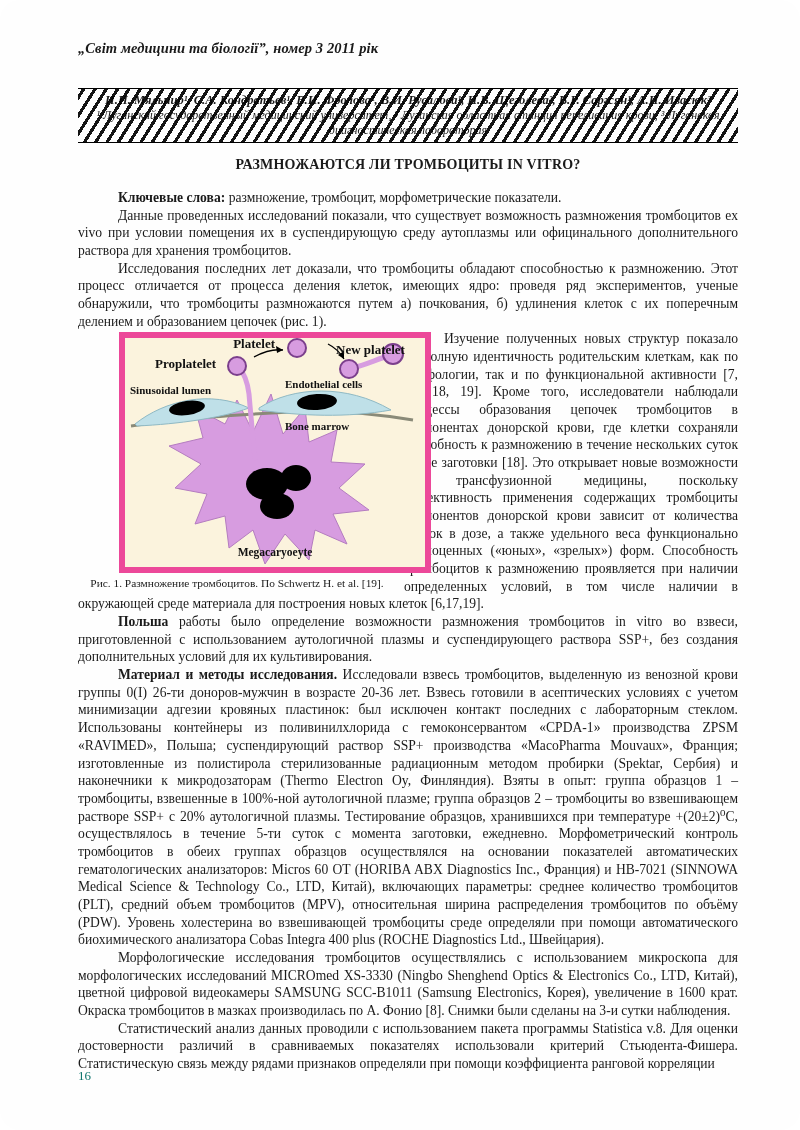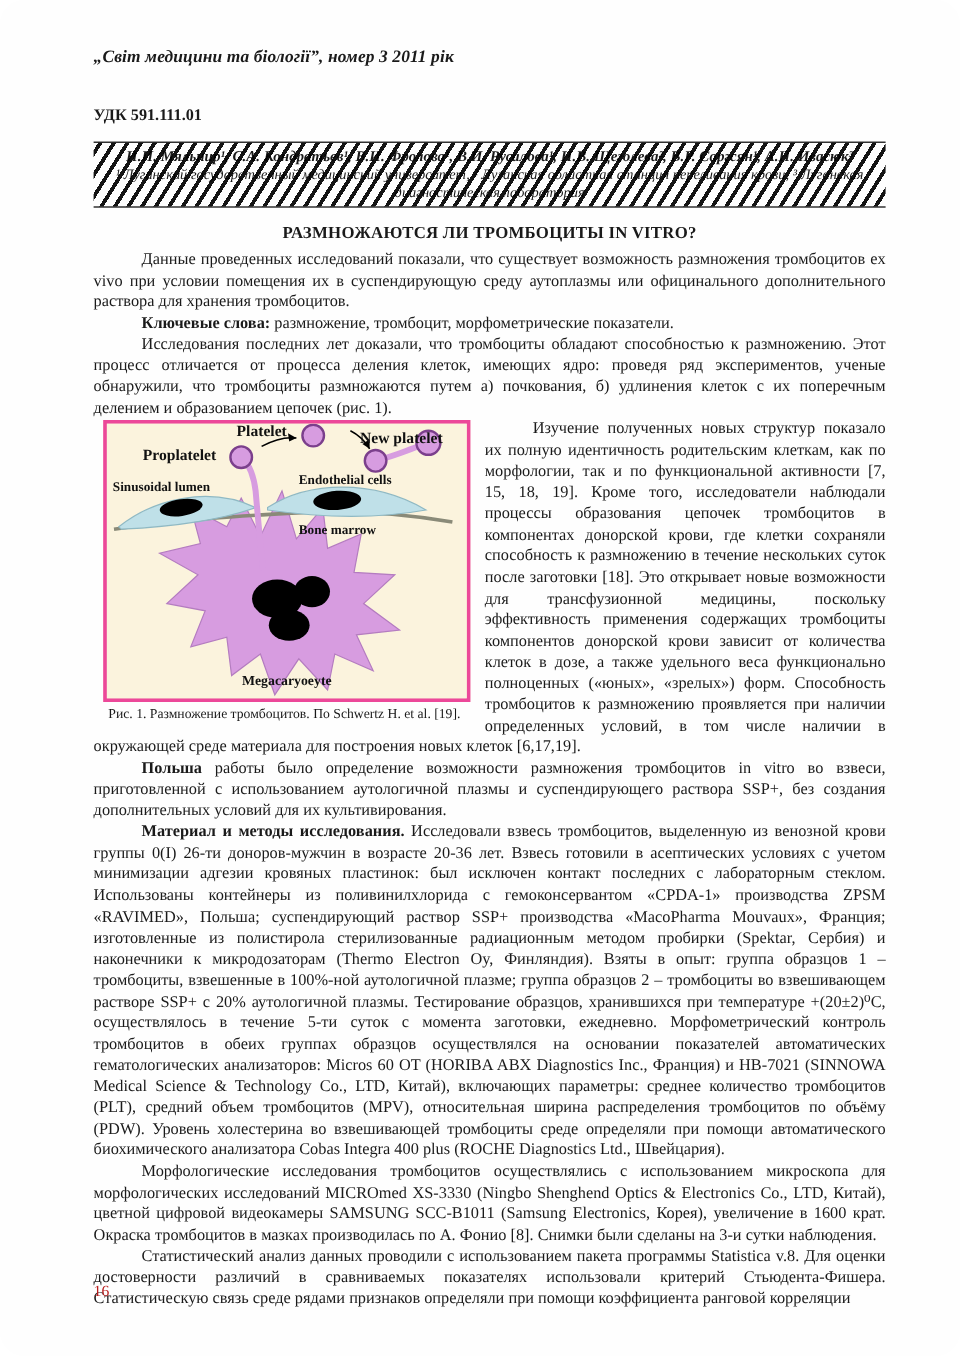--- a/index.html
+++ b/index.html
@@ -81,21 +81,21 @@
     font-style: italic;
     line-height: 1.25;
   }
 
   
   .article-title {
     text-align: center;
     font-weight: bold;
     font-size: 14px;
     letter-spacing: 0.2px;
-    margin: 14px 0 4px 0;
+    margin: 14px 0 16px 0;
   }
 
   
   p.body {
     text-align: justify;
     font-size: 13.6px;
     line-height: 1.30;
     margin: 0;
     text-indent: 40px;
     hyphens: none;
@@ -108,23 +108,24 @@
   
   .fig-wrap {
     float: left;
     width: 302px;
     margin: 2px 16px 2px 8px;
   }
   .figure-box {
     width: 300px;
     height: 229px;
     background: #fbf3dd;
-    border: 3px solid #ec4899;
+    border: 6px solid #ec4899;
     position: relative;
     overflow: hidden;
+    margin-left: 33px;
   }
   .figure-box svg { display: block; }
   .fig-caption {
     font-size: 11.4px;
     line-height: 1.2;
     margin-top: 4px;
     text-align: center;
   }
   .wrapped-col {
     text-align: justify;
@@ -135,43 +136,42 @@
   .clearfix::after { content: ""; display: block; clear: both; }
 
   .para-gap { margin-top: 0px; }
 
   
   .page-number {
     position: absolute;
     left: 78px;
     top: 1068px;
     font-size: 13px;
-    color: #b91c1c;
+    color: #0f766e;
   }
 </style>
 </head>
 <body>
 
 <div class="page">
   <div class="content">
 
     <div class="running-head">„Світ медицини та біології”, номер 3 2011 рік</div>
 
-    <div class="udc">УДК 591.111.01</div>
 
     <div class="authors-block">
       <div class="authors-line">И.И. Мяльнир¹, С.А. Кондратьев¹, В.И. Фролова¹, В.И. Русалова¹, Н.В. Щеголева², В.Р. Саргсян¹, А.Н. Ивасюк³</div>
       <div class="affil-line">¹ Луганский государственный медицинский университет, ² Луганская областная станция переливания крови, ³ Луганская диагностическая лаборатория</div>
     </div>
 
     <div class="article-title">РАЗМНОЖАЮТСЯ ЛИ ТРОМБОЦИТЫ IN VITRO?</div>
 
+    <p class="body keywords"><span class="b">Ключевые слова:</span><span> размножение, тромбоцит, морфометрические показатели.</span></p>
+
     <p class="body abstract">Данные проведенных исследований показали, что существует возможность размножения тромбоцитов ex vivo при условии помещения их в суспендирующую среду аутоплазмы или официнального дополнительного раствора для хранения тромбоцитов.</p>
-
-    <p class="body keywords"><span class="b">Ключевые слова:</span><span> размножение, тромбоцит, морфометрические показатели.</span></p>
 
     <p class="body">Исследования последних лет доказали, что тромбоциты обладают способностью к размножению. Этот процесс отличается от процесса деления клеток, имеющих ядро: проведя ряд экспериментов, ученые обнаружили, что тромбоциты размножаются путем а) почкования, б) удлинения клеток с их поперечным делением и образованием цепочек (рис. 1).</p>
 
     <div class="clearfix">
       <div class="fig-wrap">
         <div class="figure-box">
           <svg width="300" height="229" viewBox="0 0 300 229" xmlns="http://www.w3.org/2000/svg">
             <rect x="0" y="0" width="300" height="229" fill="#fbf3dd"></rect>
 
             <polygon fill="#d79ce0" stroke="#b47cc0" stroke-width="1" points="112,62 128,94 146,56 158,96 180,70 184,104 212,92 206,124 240,126 214,150 244,172 208,176 222,206 190,192 184,222 160,196 140,226 128,192 104,210 100,178 70,186 82,156 50,150 76,126 44,108 78,100 70,70 100,86"></polygon>
@@ -217,18 +217,18 @@
 
       <div class="wrapped-col">Изучение полученных новых структур показало их полную идентичность родительским клеткам, как по морфологии, так и по функциональной активности [7, 15, 18, 19]. Кроме того, исследователи наблюдали процессы образования цепочек тромбоцитов в компонентах донорской крови, где клетки сохраняли способность к размножению в течение нескольких суток после заготовки [18]. Это открывает новые возможности для трансфузионной медицины, поскольку эффективность применения содержащих тромбоциты компонентов донорской крови  зависит от количества клеток в дозе, а также удельного веса функционально полноценных («юных», «зрелых») форм. Способность тромбоцитов к размножению проявляется при наличии определенных условий, в том числе наличии в окружающей среде материала для построения новых клеток [6,17,19].</div>
     </div>
 
     <p class="body para-gap"><span class="b">Польша</span><span> работы было определение возможности размножения тромбоцитов in vitro во взвеси, приготовленной с использованием аутологичной плазмы и суспендирующего раствора SSP+, без создания дополнительных условий для их культивирования.</span></p>
 
     <p class="body"><span class="b">Материал и методы исследования.</span><span> Исследовали взвесь тромбоцитов, выделенную из венозной крови группы 0(I) 26-ти доноров-мужчин в возрасте 20-36 лет. Взвесь готовили в асептических условиях с учетом минимизации адгезии кровяных пластинок: был исключен контакт последних с лабораторным стеклом. Использованы контейнеры из поливинилхлорида с гемоконсервантом  «CPDA-1» производства ZPSM «RAVIMED», Польша; суспендирующий раствор SSP+ производства «MacoPharma Mouvaux», Франция; изготовленные из полистирола стерилизованные радиационным методом пробирки (Spektar, Сербия) и наконечники к микродозаторам (Thermo Electron Oy, Финляндия). Взяты в опыт: группа образцов 1 – тромбоциты, взвешенные в 100%-ной аутологичной плазме; группа образцов 2 – тромбоциты во взвешивающем растворе SSP+ с 20% аутологичной плазмы. Тестирование образцов, хранившихся при температуре +(20±2)⁰C, осуществлялось в течение 5-ти суток с момента заготовки, ежедневно. Морфометрический контроль тромбоцитов в обеих группах образцов осуществлялся на основании показателей автоматических гематологических  анализаторов: Micros 60 OT (HORIBA ABX Diagnostics Inc., Франция) и HB-7021 (SINNOWA Medical Science &amp; Technology Co., LTD, Китай), включающих параметры: среднее количество тромбоцитов (PLT), средний объем тромбоцитов (MPV), относительная ширина распределения тромбоцитов по объёму (PDW). Уровень холестерина во взвешивающей тромбоциты среде определяли при помощи автоматического биохимического анализатора Cobas Integra 400 plus (ROCHE Diagnostics Ltd., Швейцария).</span></p>
 
     <p class="body">Морфологические исследования тромбоцитов осуществлялись с использованием микроскопа для морфологических исследований MICROmed XS-3330 (Ningbo Shenghend Optics &amp; Electronics Co., LTD, Китай), цветной цифровой видеокамеры SAMSUNG SCC-B1011 (Samsung Electronics, Корея), увеличение в 1600 крат. Окраска тромбоцитов в мазках производилась по А. Фонио [8]. Снимки были сделаны на 3-и сутки наблюдения.</p>
 
-    <p class="body">Статистический анализ данных проводили с использованием пакета программы Statistica v.8. Для оценки достоверности различий в сравниваемых показателях использовали критерий Стьюдента-Фишера. Статистическую связь среде рядами признаков  определяли при помощи коэффициента ранговой корреляции</p>
+    <p class="body">Статистический анализ данных проводили с использованием пакета программы Statistica v.8. Для оценки достоверности различий в сравниваемых показателях использовали критерий Стьюдента-Фишера. Статистическую связь между рядами признаков  определяли при помощи коэффициента ранговой корреляции</p>
 
   </div>
 
   <div class="page-number">16</div>
 </div>
 
 </body></html>

